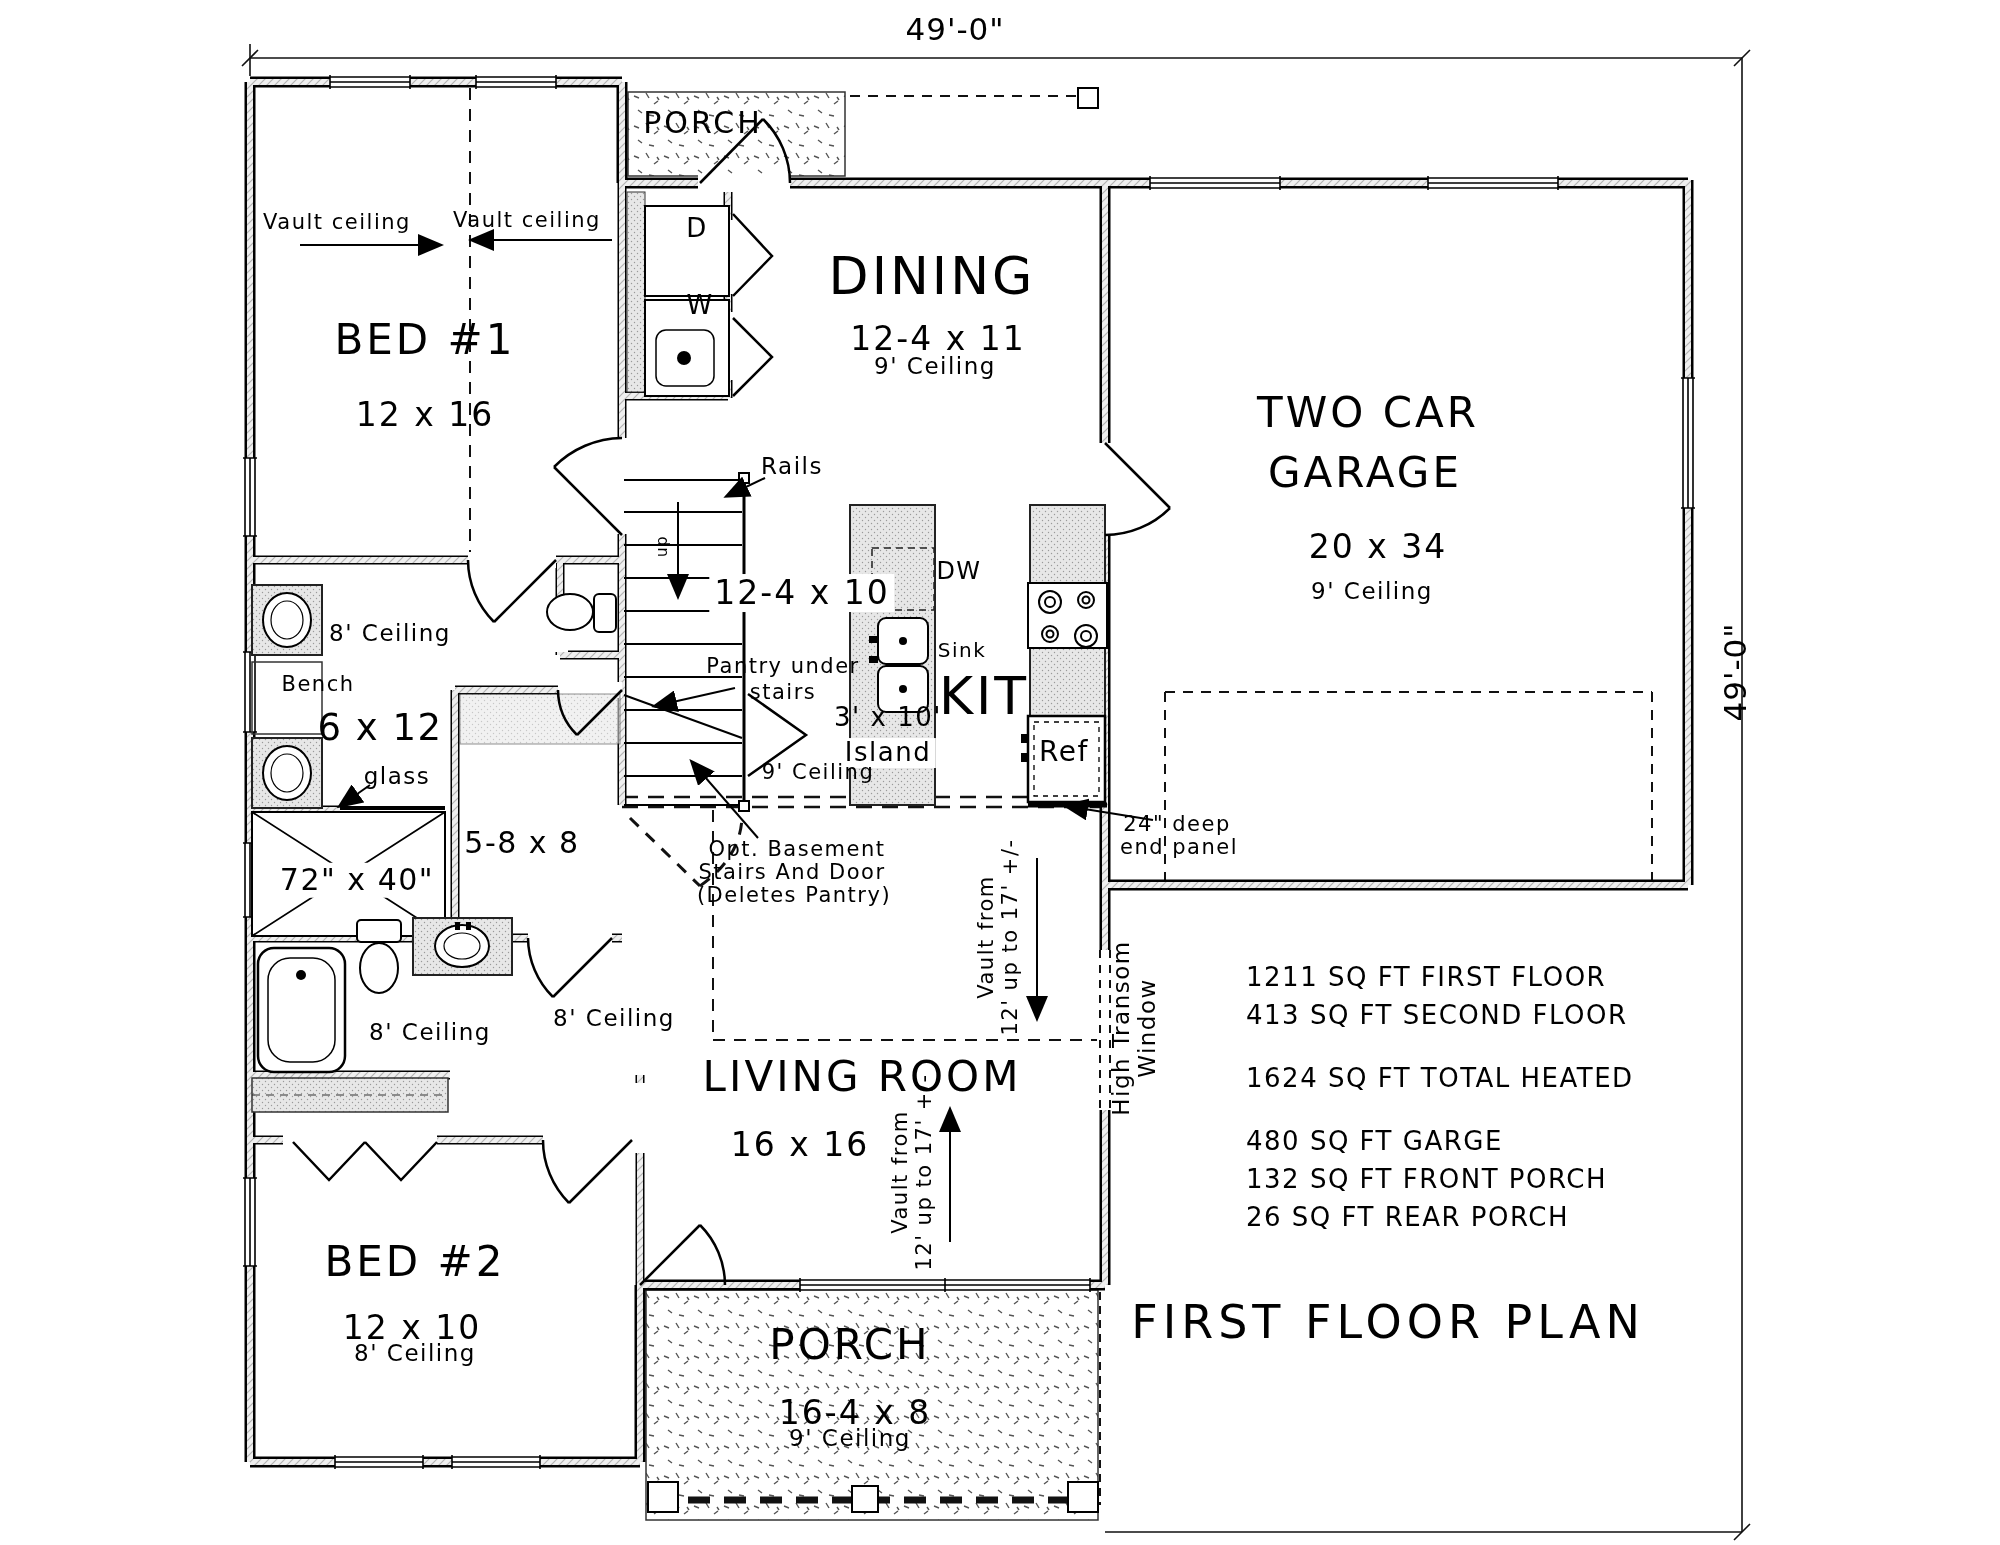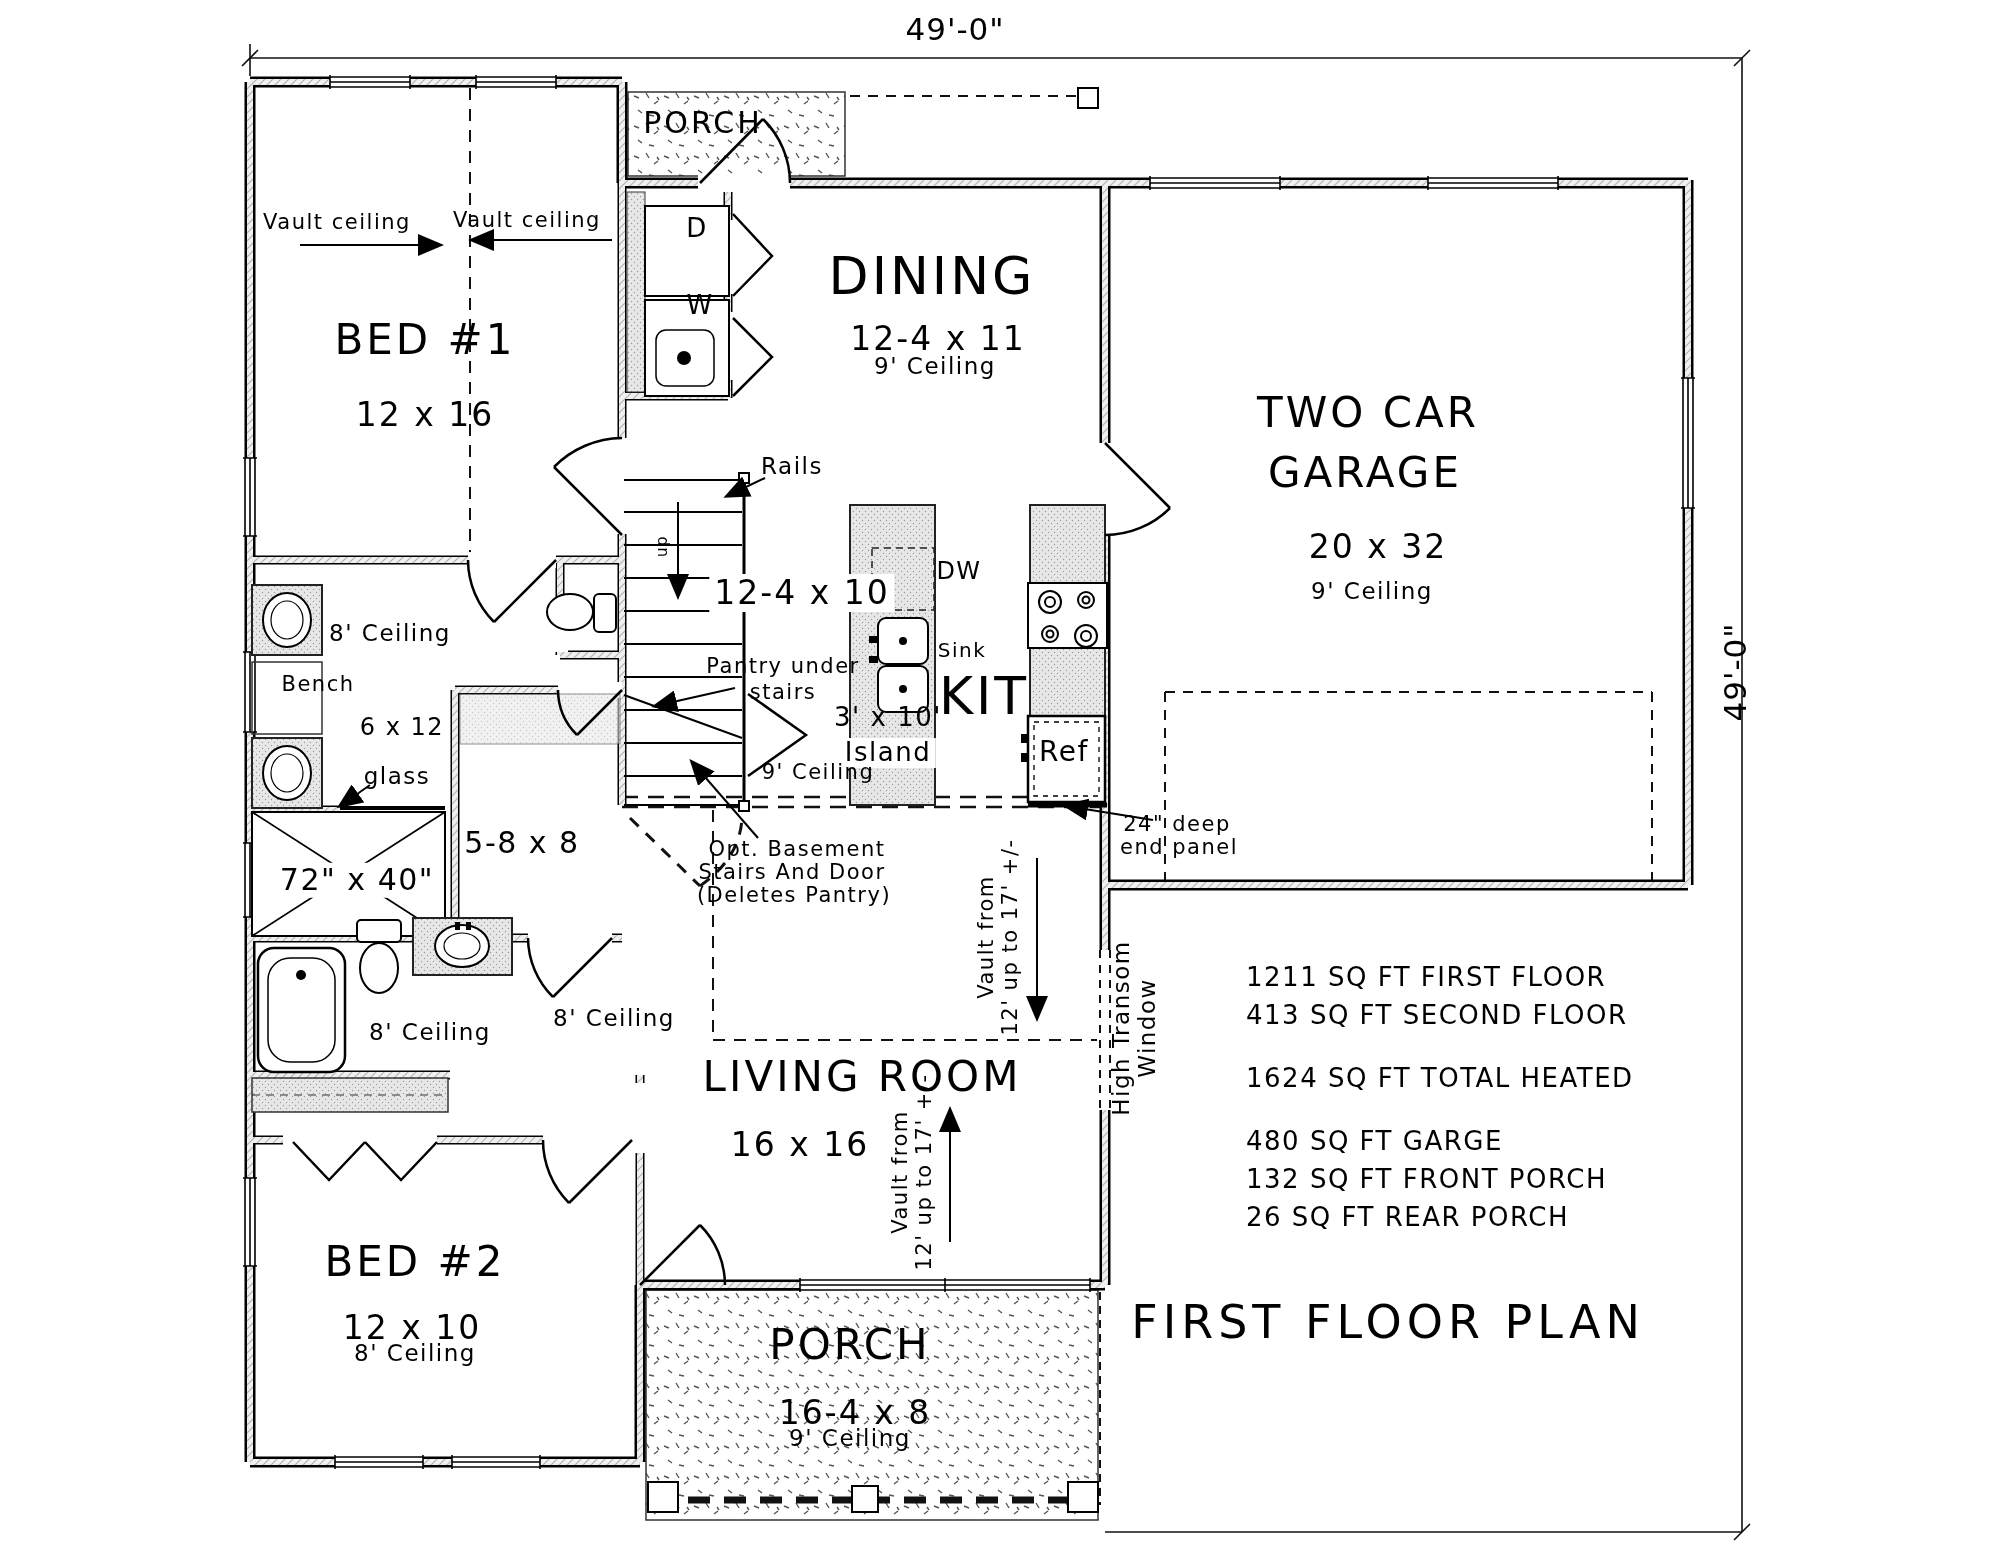--- a/index.html
+++ b/index.html
@@ -278,21 +278,21 @@
 
 <div class="lbl big" style="left:425px; top:340px;">BED #1</div>
 <div class="lbl size" style="left:425px; top:400px;">12 x 16</div>
 
 <div class="lbl huge" style="left:932px; top:277px;">DINING</div>
 <div class="lbl size" style="left:938px; top:324px;">12-4 x 11</div>
 <div class="lbl note" style="left:935px; top:366px;">9' Ceiling</div>
 
 <div class="lbl big" style="left:1368px; top:413px;">TWO CAR</div>
 <div class="lbl big" style="left:1365px; top:473px;">GARAGE</div>
-<div class="lbl size" style="left:1378px; top:532px;">20 x 32</div>
+<div class="lbl size" style="left:1378px; top:532px;">20 x 34</div>
 <div class="lbl note" style="left:1372px; top:591px;">9' Ceiling</div>
 
 <div class="lbl note" style="left:792px; top:466px;">Rails</div>
 <div class="lbl rot tiny" style="left:663px; top:546px;">up</div>
 <div class="lbl" style="left:697px; top:229px; font-size:26px;">D</div>
 <div class="lbl" style="left:700px; top:306px; font-size:26px;">W</div>
 
 <div class="lbl size knockout" style="left:802px; top:578px;">12-4 x 10</div>
 <div class="lbl" style="left:959px; top:572px; font-size:24px;">DW</div>
 <div class="lbl" style="left:962px; top:650px; font-size:20px;">Sink</div>
@@ -323,21 +323,21 @@
 <div class="lbl rot note" style="left:1134px; top:1028px;">
   <div>High Transom</div>
   <div>Window</div>
 </div>
 
 <div class="lbl big" style="left:862px; top:1077px;">LIVING ROOM</div>
 <div class="lbl size" style="left:800px; top:1130px;">16 x 16</div>
 
 <div class="lbl note" style="left:390px; top:633px;">8' Ceiling</div>
 <div class="lbl small" style="left:318px; top:684px;">Bench</div>
-<div class="lbl" style="left:380px; top:728px; font-size:24px;margin-left:22px;">6 x 12</div>
+<div class="lbl" style="left:380px; top:728px; font-size:37px;">6 x 12</div>
 <div class="lbl note" style="left:397px; top:776px;">glass</div>
 <div class="lbl" style="left:522px; top:798px; font-size:30px;margin-top:45px;">5-8 x 8</div>
 <div class="lbl knockout" style="left:357px; top:880px; font-size:30px;">72" x 40"</div>
 
 <div class="lbl note" style="left:430px; top:1032px;">8' Ceiling</div>
 <div class="lbl note" style="left:614px; top:1018px;">8' Ceiling</div>
 
 <div class="lbl big" style="left:415px; top:1262px;">BED #2</div>
 <div class="lbl size" style="left:412px; top:1313px;">12 x 10</div>
 <div class="lbl note" style="left:415px; top:1353px;">8' Ceiling</div>

